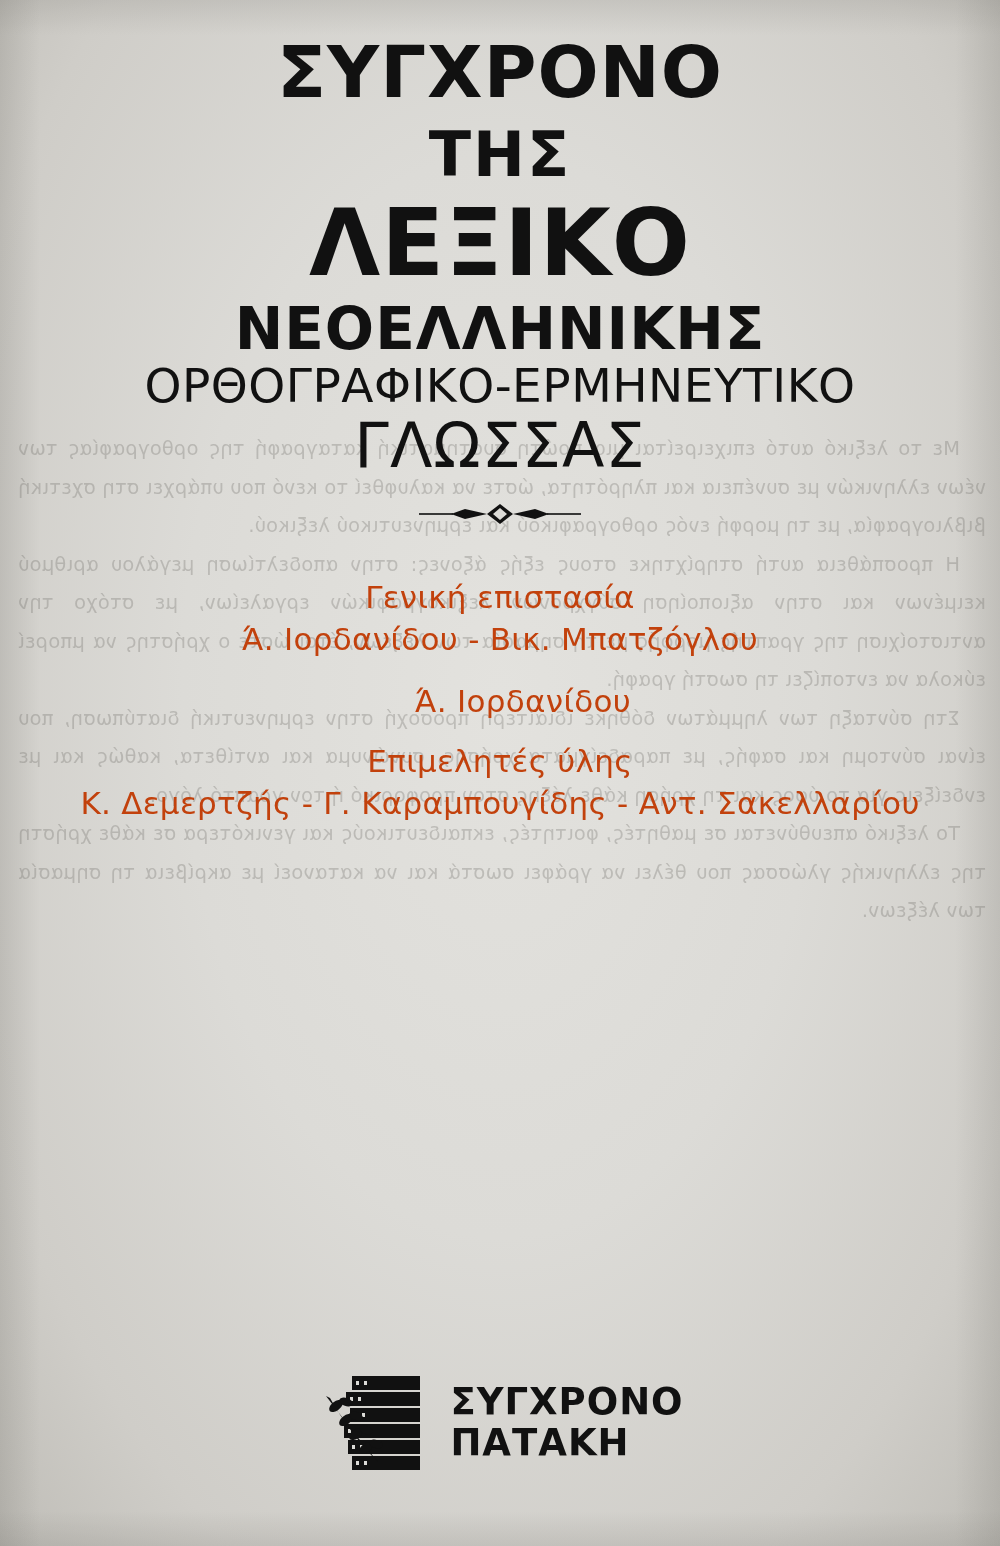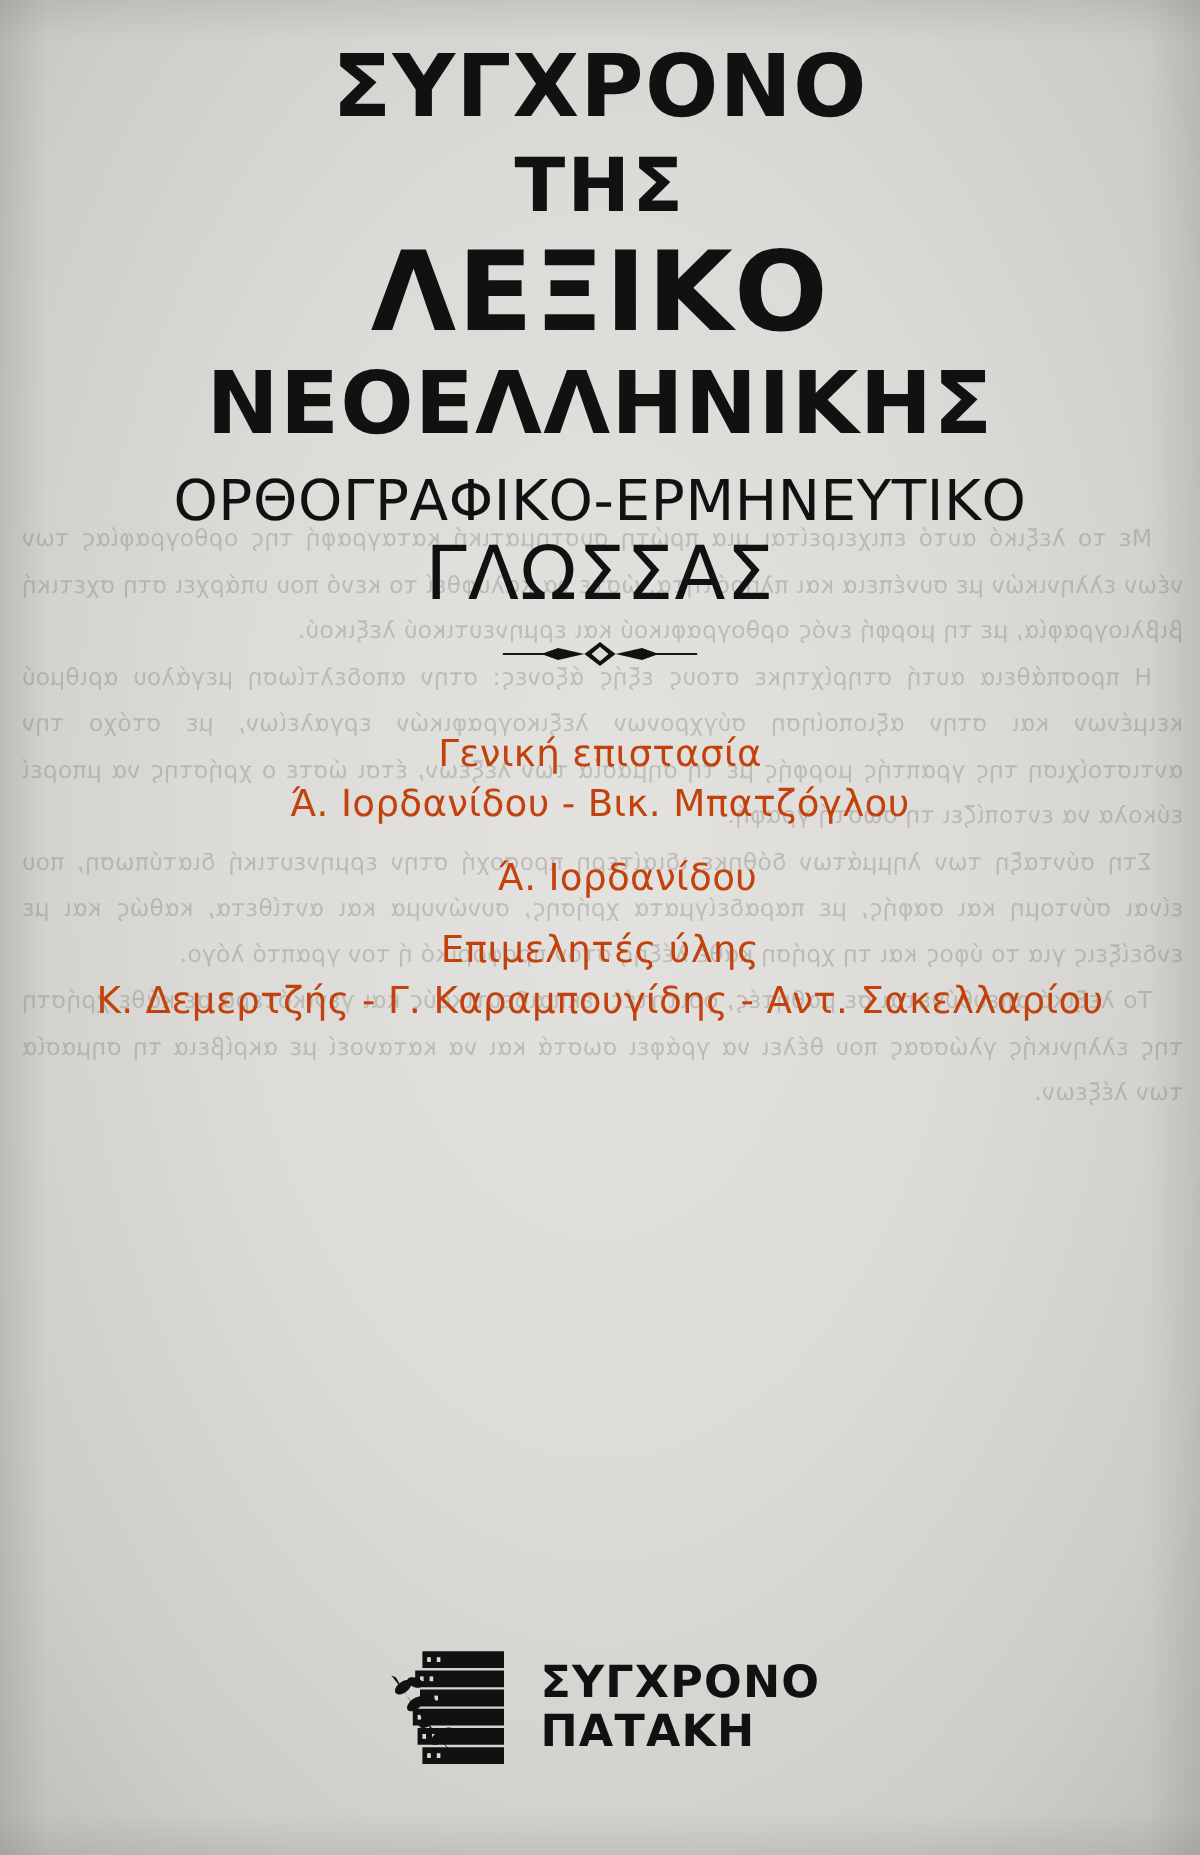--- a/index.html
+++ b/index.html
@@ -70,21 +70,21 @@
 
   .t-line {
     font-weight: bold;
     letter-spacing: 1px;
     line-height: 1.0;
     color: #111;
   }
   .t1 { font-size: 72px; margin-bottom: 16px; }
   .t2 { font-size: 92px; margin-bottom: 10px; }
   .t3 { font-size: 62px; margin-bottom: 12px; letter-spacing: 2px;}
-  .t4 { font-size: 72px; margin-bottom: 22px; }
+  .t4 { font-size: 58px; margin-bottom: 4px; }
   .t5 { font-size: 62px; font-weight: normal; letter-spacing: 1px; margin-bottom: 30px;}
   .t6 {
     font-size: 47px;
     font-weight: normal;
     letter-spacing: 0.5px;
     margin-bottom: 6px;
   }
 
   .ornament {
     width: 100%;

